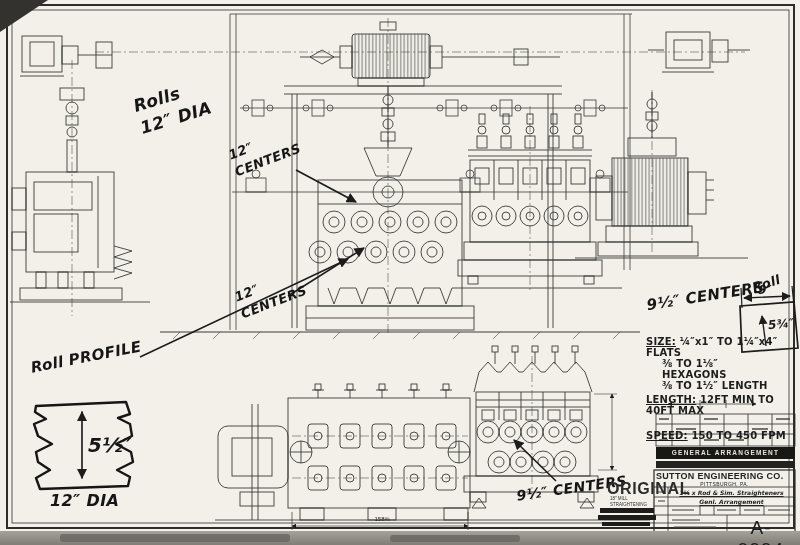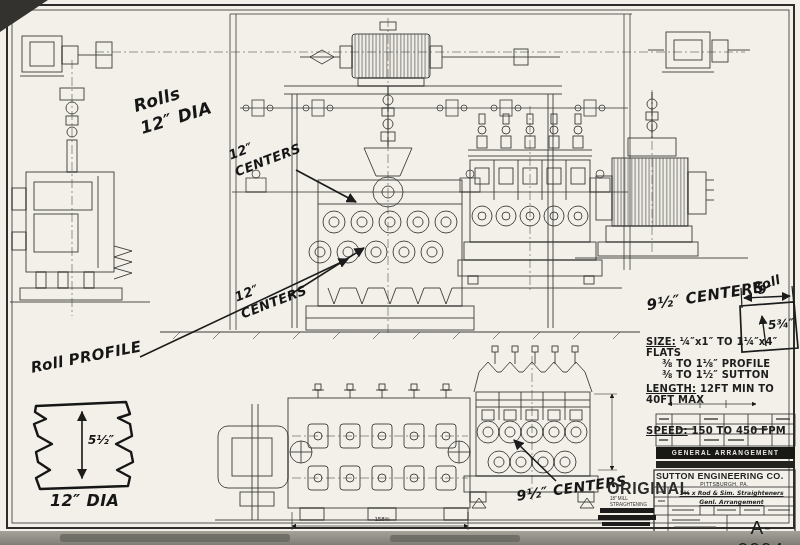--- a/index.html
+++ b/index.html
@@ -500,34 +500,34 @@
   <span class="abs hand" style="left:30px;top:347px;font-size:15px;transform:rotate(-11deg);">Roll PROFILE</span>
 
   <span class="abs hand" style="left:646px;top:286px;font-size:15px;transform:rotate(-9deg);">9½″ CENTERS</span>
 
   <span class="abs hand" style="left:752px;top:275px;font-size:13px;transform:rotate(-18deg);">Roll</span>
 
   <span class="abs dimtext" style="left:758px;top:283px;font-size:12px;">9″</span>
 
   <span class="abs dimtext" style="left:768px;top:317px;font-size:12px;transform:rotate(-6deg);">5¾″</span>
 
-  <span class="abs dimtext" style="left:88px;top:433px;font-size:12px;">5½″</span>
+  <span class="abs dimtext" style="left:88px;top:433px;font-size:20px;">5½″</span>
 
   <span class="abs hand" style="left:50px;top:490px;font-size:16px;">12″ DIA</span>
 
   <span class="abs hand" style="left:516px;top:479px;font-size:14px;transform:rotate(-8deg);">9½″ CENTERS</span>
 
   <span class="abs print" style="left:362px;top:516px;width:40px;text-align:center;font-size:6px;">158⅜</span>
 
   <div class="abs specs" style="left:646px;top:336px;width:140px;">
     <div><span class="u">SIZE:</span> <span>¼″x1″ TO 1¼″x4″ FLATS</span></div>
-    <div class="ind">⅜ TO 1⅛″ PROFILE</div>
-    <div class="ind">⅜ TO 1½″ SUTTON</div>
+    <div class="ind">⅜ TO 1⅛″ HEXAGONS</div>
+    <div class="ind">⅜ TO 1½″ LENGTH</div>
     <div style="margin-top:3px;"><span class="u">LENGTH:</span> <span>12FT MIN TO 40FT MAX</span></div>
-    <div style="margin-top:20px;"><span class="u">SPEED:</span> <span>150 TO 450 FPM</span></div>
+    <div style="margin-top:14px;"><span class="u">SPEED:</span> <span>150 TO 450 FPM</span></div>
   </div>
 
   <span class="abs stamp" style="left:607px;top:480px;">ORIGINAL</span>
   <div class="abs stamp-sub" style="left:610px;top:496px;">
     <div>18″ MILL</div>
     <div>STRAIGHTENING</div>
   </div>
 
   <div class="abs bar-dark" style="left:656px;top:447px;width:139px;height:12px;line-height:12px;">GENERAL ARRANGEMENT</div>
   <div class="abs bar-deco" style="left:656px;top:461px;width:139px;height:7px;"></div>

